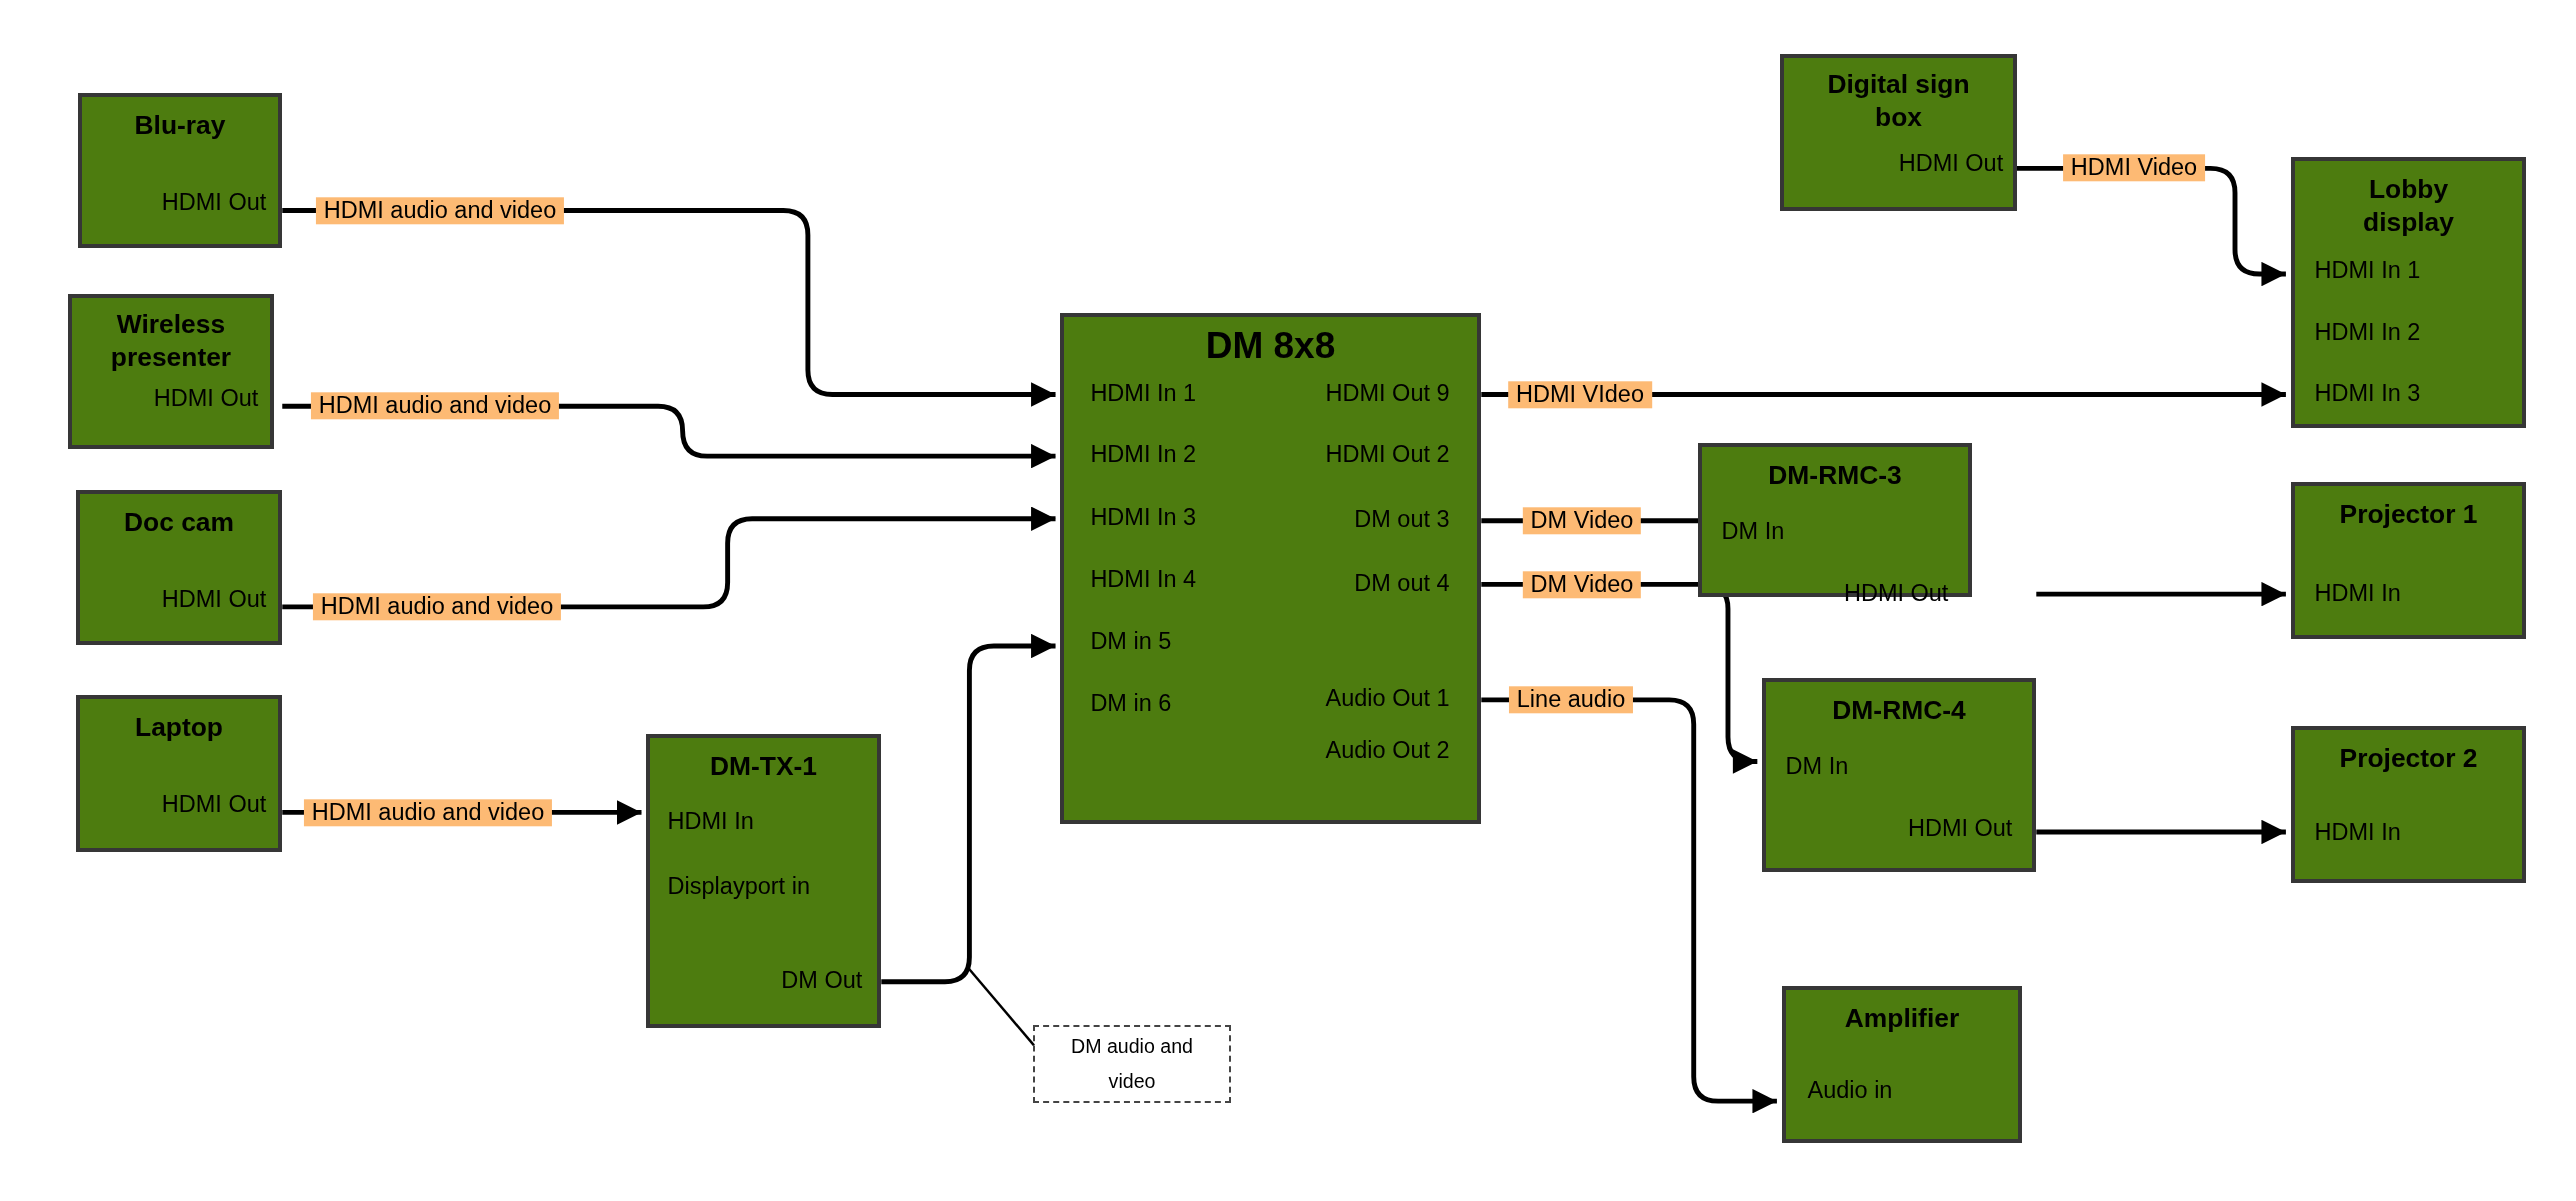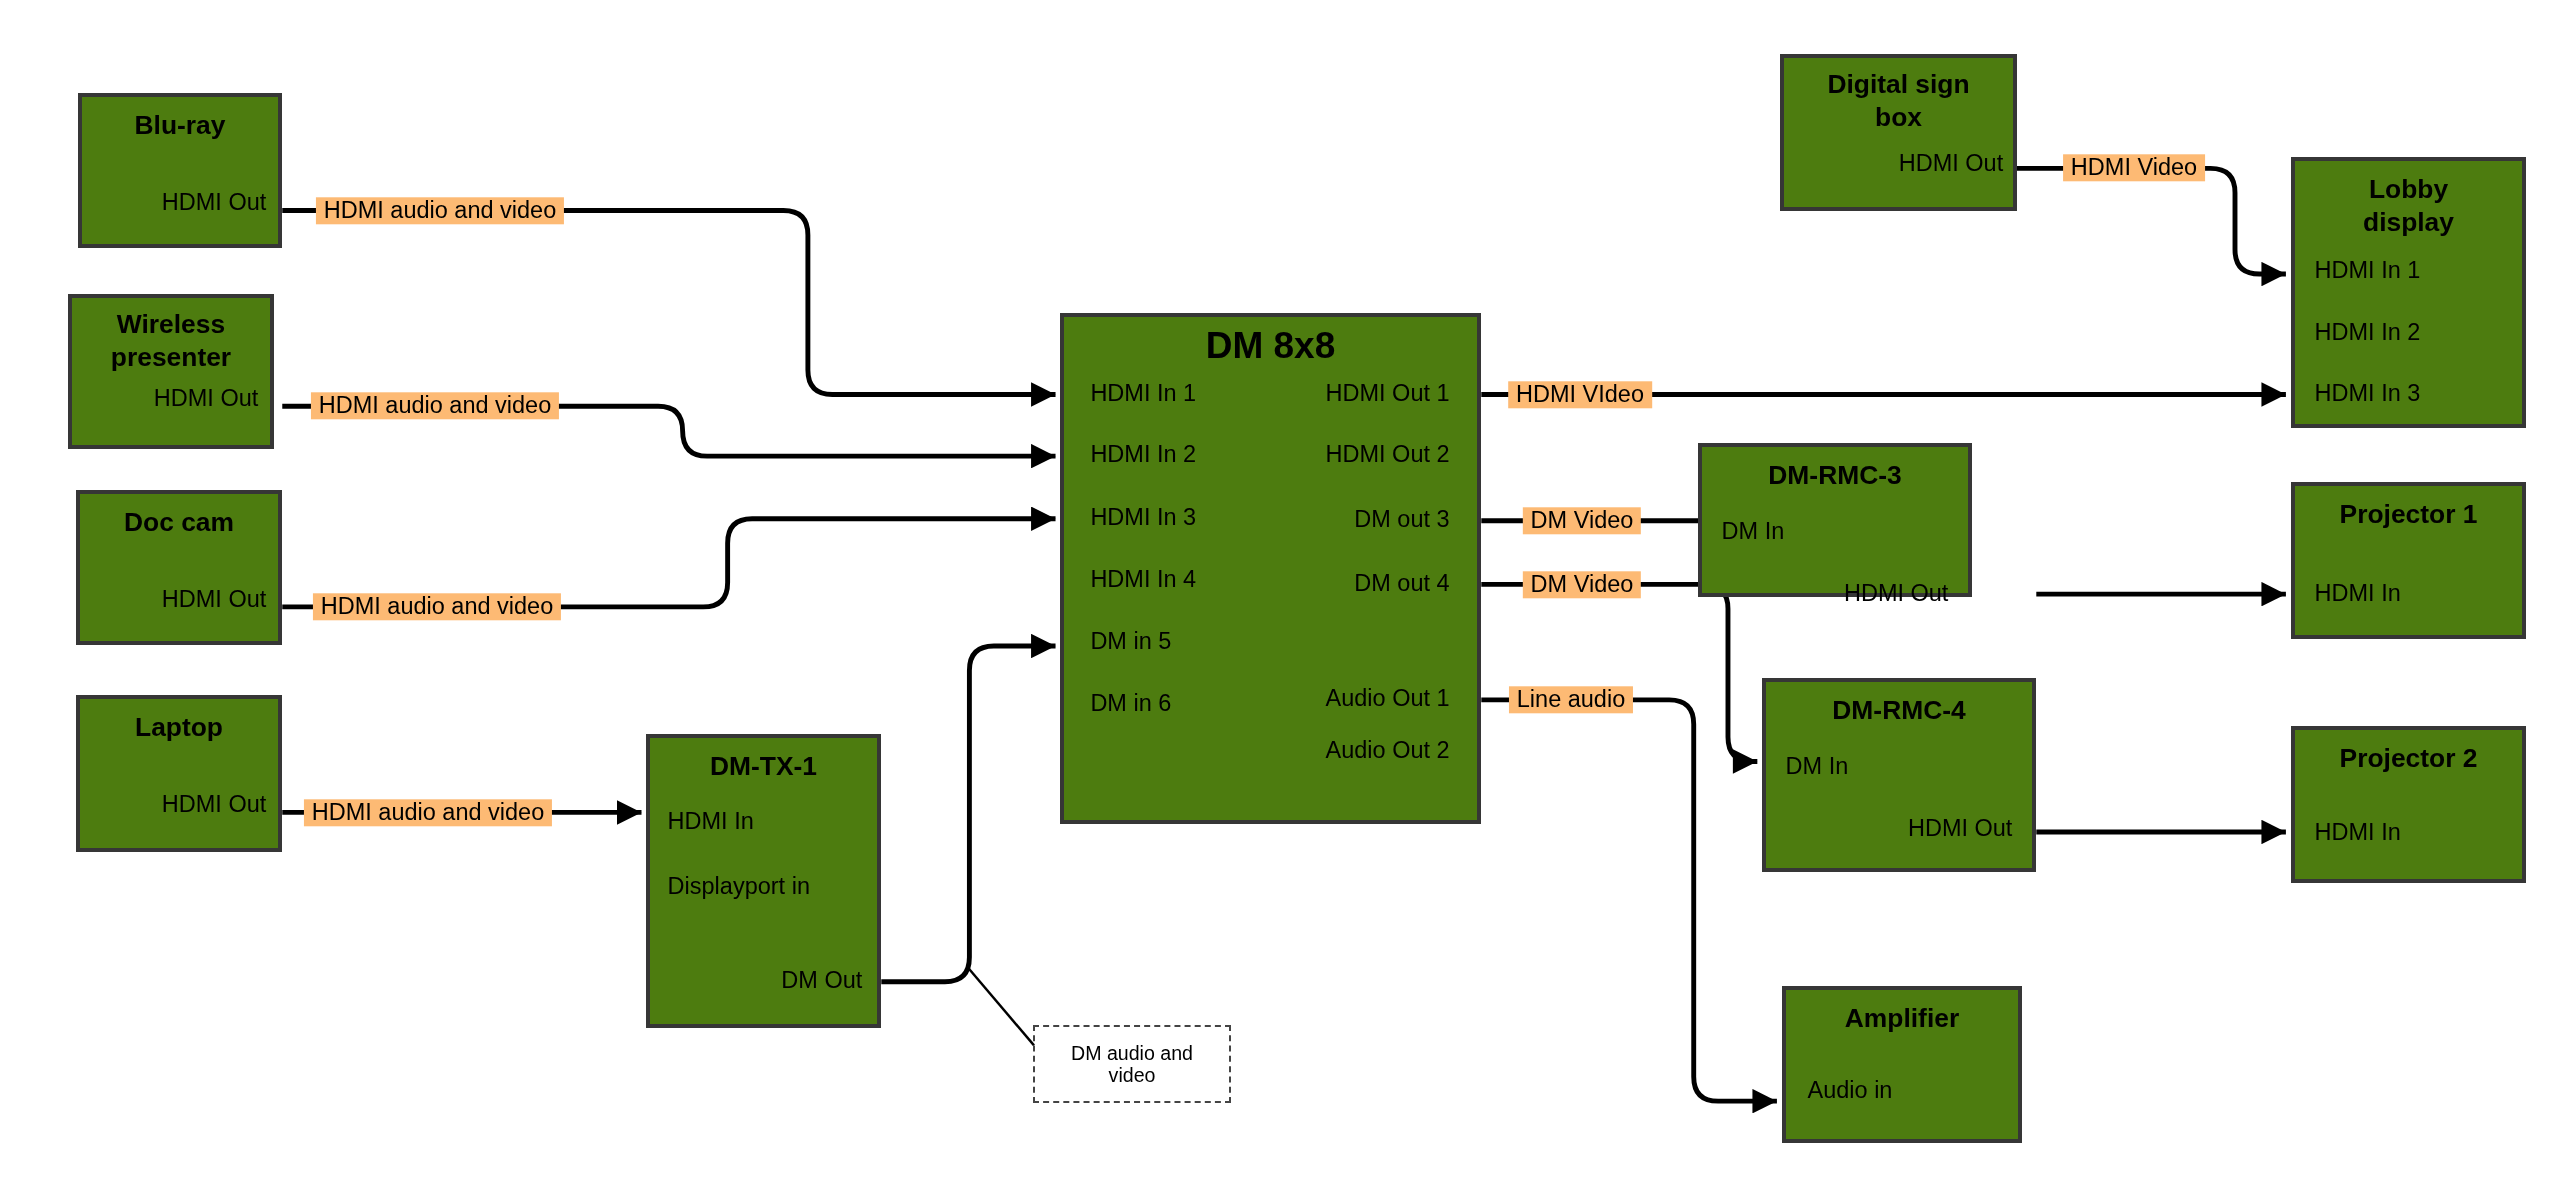--- a/index.html
+++ b/index.html
@@ -62,21 +62,21 @@
     top: 1025px;
     width: 198px;
     height: 78px;
     border: 2px dashed #444444;
     box-sizing: border-box;
     display: flex;
     align-items: center;
     justify-content: center;
     text-align: center;
     font-size: 19.6px;
-    line-height: 22px;
+    line-height: 35px;
   }
   .callout .callout-text { width: 157px; }
 </style>
 </head>
 <body>
 
 <div id="canvas">
 
   <svg id="wires" viewBox="0 0 2631 1227" xmlns="http://www.w3.org/2000/svg">
     <defs>
@@ -129,21 +129,21 @@
   </div>
 
   <div class="node" style="left:1060px; top:313px; width:421px; height:511px;">
     <div class="title" style="font-size:37px;">DM 8x8</div>
     <div class="port left" style="top:62px;  left:26.4px;">HDMI In 1</div>
     <div class="port left" style="top:123px; left:26.4px;">HDMI In 2</div>
     <div class="port left" style="top:186px; left:26.4px;">HDMI In 3</div>
     <div class="port left" style="top:248px; left:26.4px;">HDMI In 4</div>
     <div class="port left" style="top:310px; left:26.4px;">DM in 5</div>
     <div class="port left" style="top:372px; left:26.4px;">DM in 6</div>
-    <div class="port right" style="top:62px;  right:27.4px;">HDMI Out 1</div>
+    <div class="port right" style="top:62px;  right:27.4px;">HDMI Out 9</div>
     <div class="port right" style="top:123px; right:27.4px;">HDMI Out 2</div>
     <div class="port right" style="top:188px; right:27.4px;">DM out 3</div>
     <div class="port right" style="top:252px; right:27.4px;">DM out 4</div>
     <div class="port right" style="top:367px; right:27.4px;">Audio Out 1</div>
     <div class="port right" style="top:419px; right:27.4px;">Audio Out 2</div>
   </div>
 
   <div class="node" style="left:1780px; top:54px; width:237px; height:157px;">
     <div class="title" style="width:166px; top:9.8px;">Digital sign box</div>
     <div class="port right" style="top:91px; right:9.8px;">HDMI Out</div>

